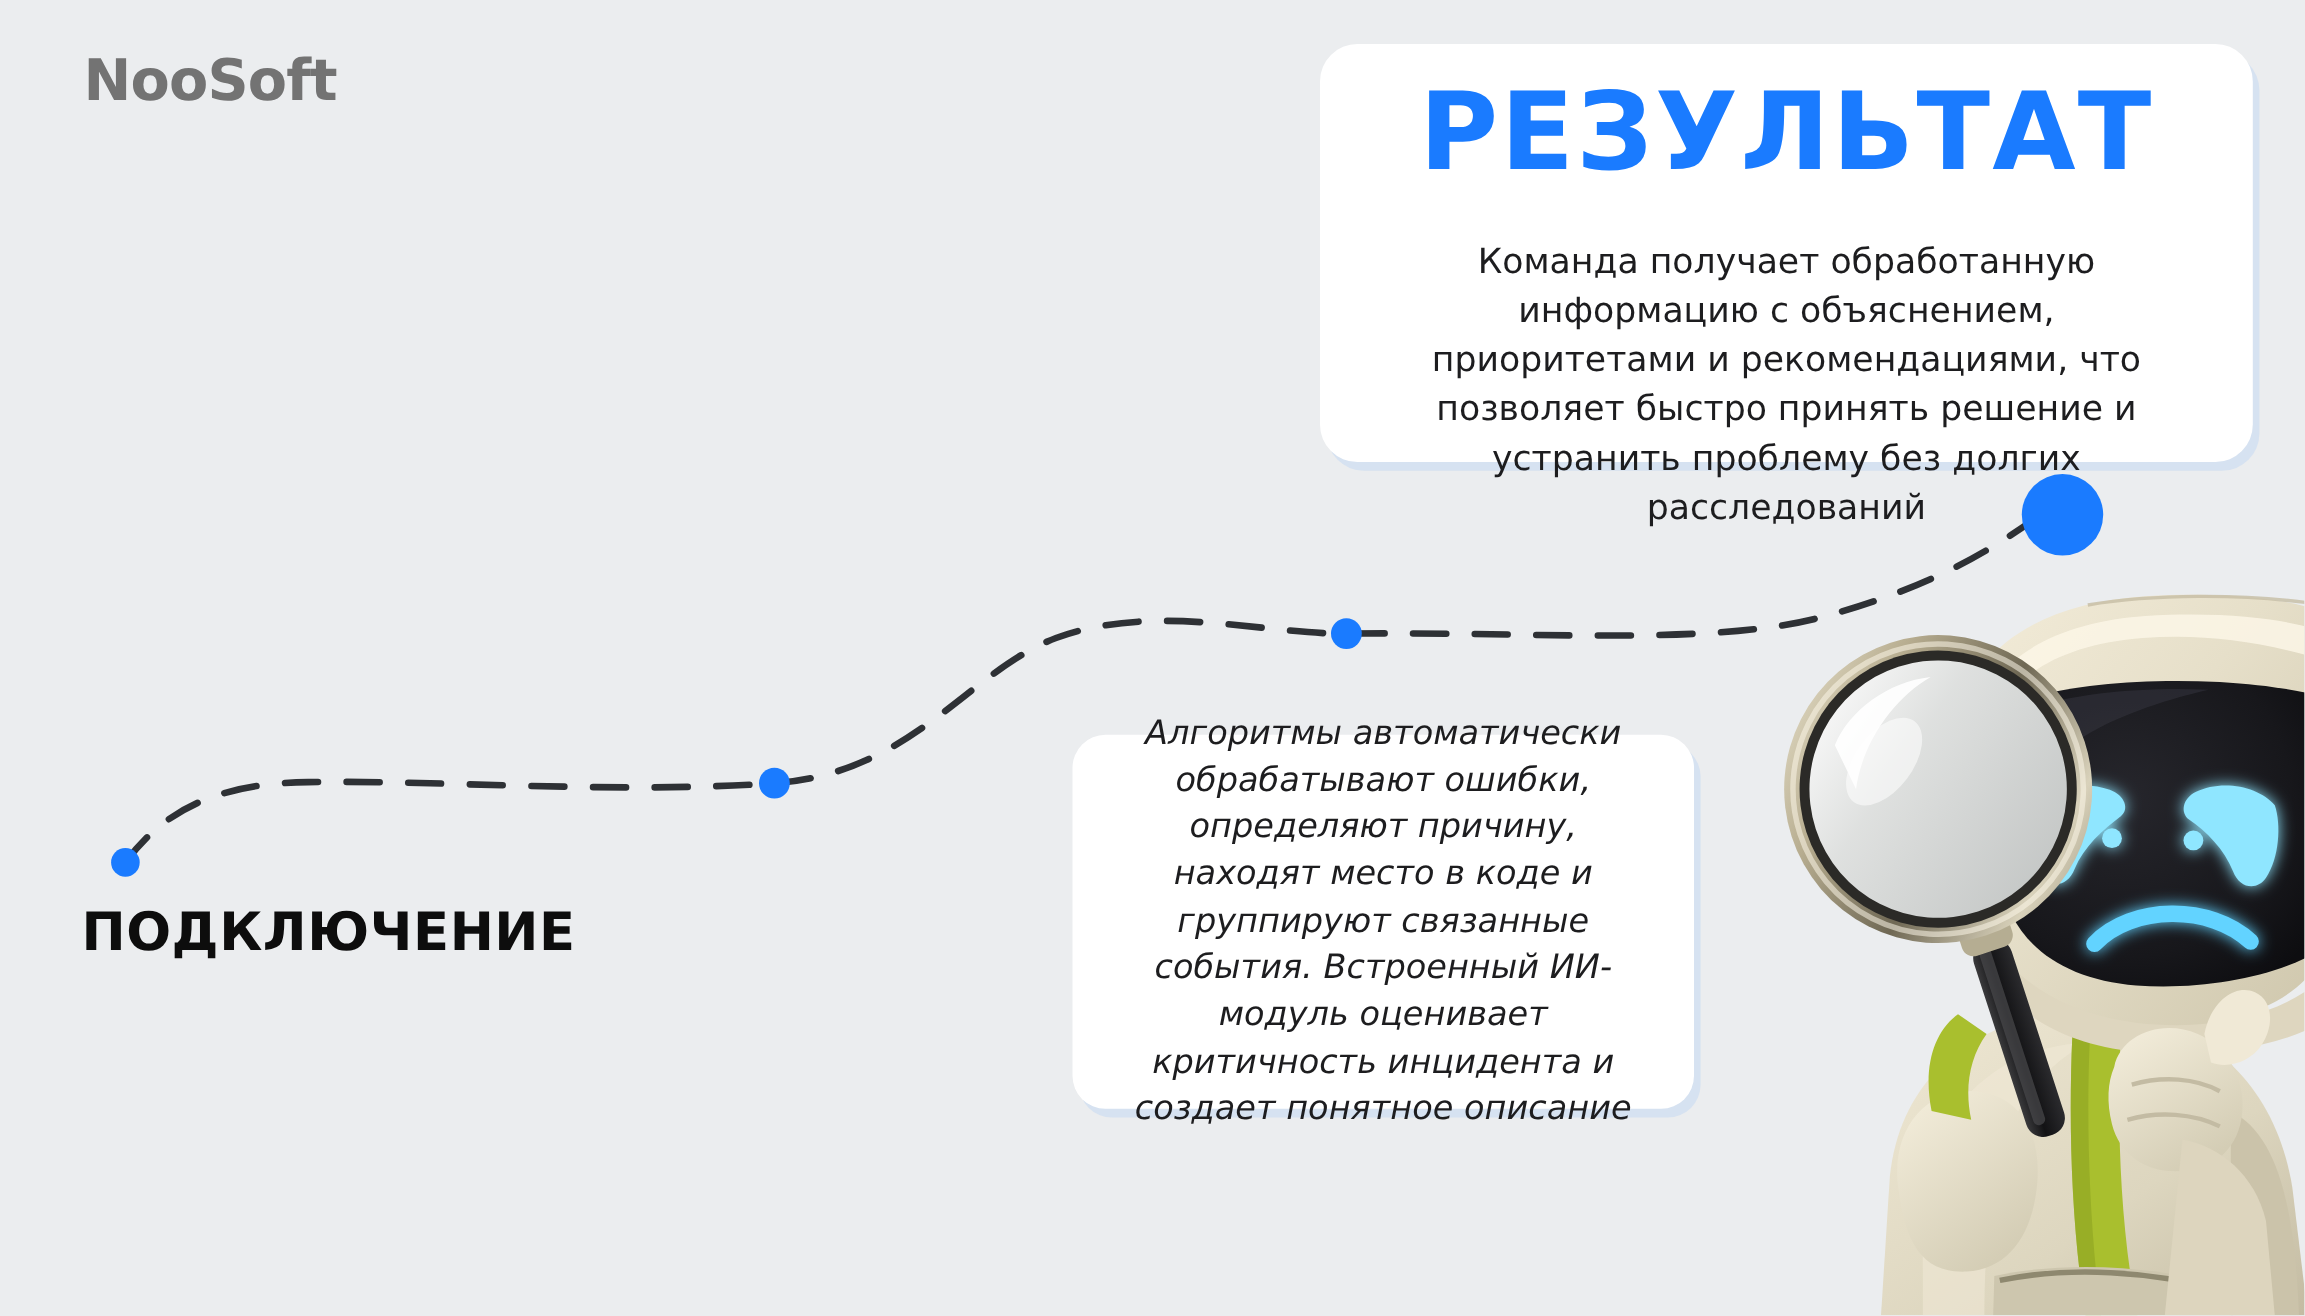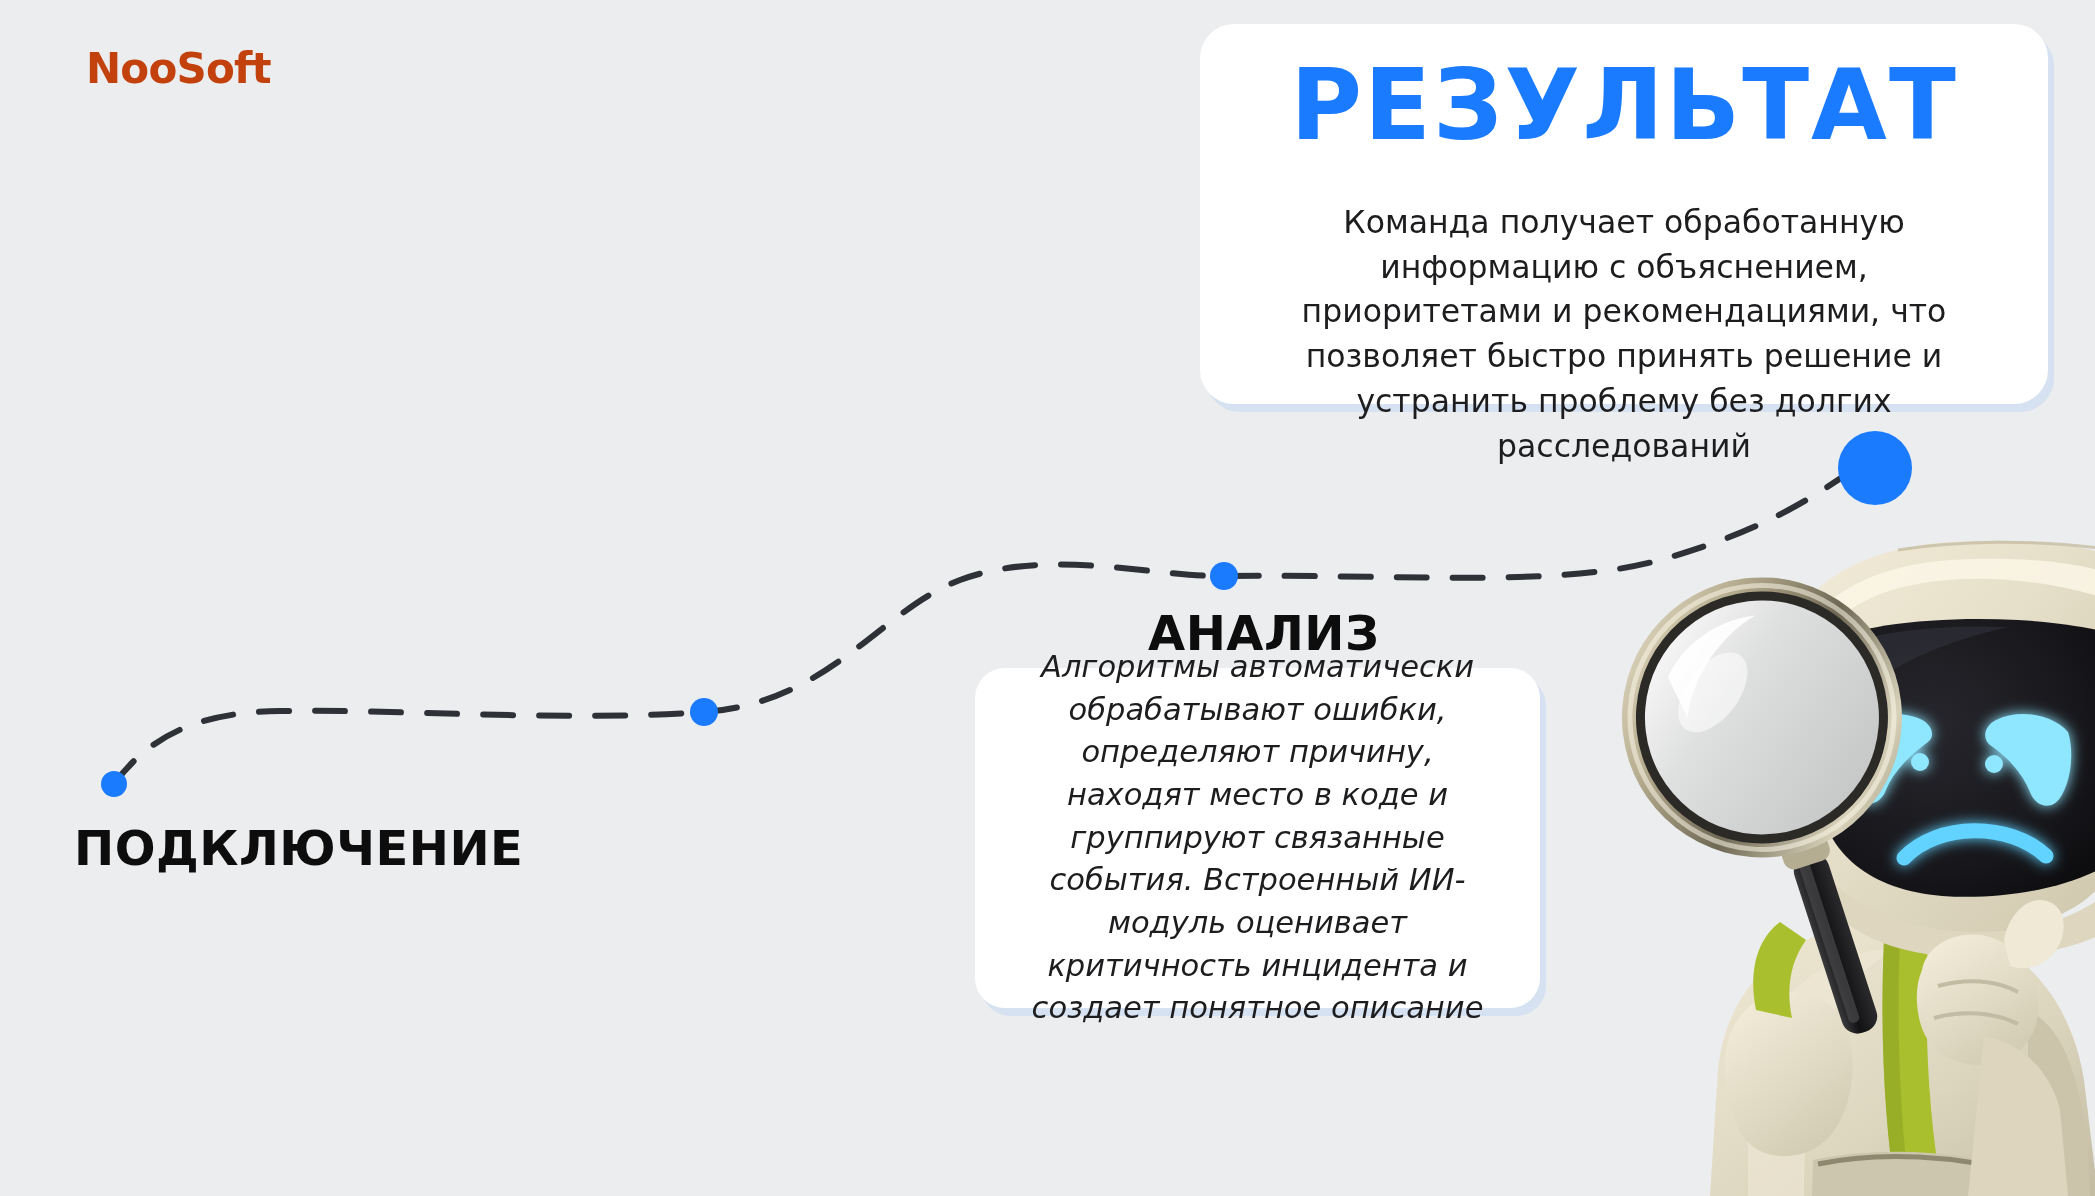--- a/index.html
+++ b/index.html
@@ -21,26 +21,26 @@
     left: 0; top: 0;
     width: 2095px;
     height: 1196px;
     background: #ebedef;
     overflow: hidden;
   }
 
   
   .logo {
     position: absolute;
-    left: 86px;
+    left: 76px;
     top: 44px;
-    font-size: 42px;
+    font-size: 52px;
     font-weight: 700;
     letter-spacing: -0.8px;
-    color: #c2410c;
+    color: #737373;
     font-family: "DejaVu Sans", sans-serif;
     white-space: nowrap;
   }
 
   
   .path-layer {
     position: absolute;
     left: 0; top: 0;
     width: 2095px;
     height: 1196px;
@@ -63,21 +63,21 @@
   .card p {
     margin: 16px;
     color: #1d1d1f;
     font-family: "DejaVu Sans", sans-serif;
     font-weight: 400;
   }
 
   
   #card-result {
     left: 1200px;
-    top: 24px;
+    top: 40px;
     width: 848px;
     height: 380px;
     border-radius: 34px;
     padding: 18px 46px 34px 46px;
     justify-content: flex-start;
   }
   #result-title {
     font-family: "DejaVu Sans", sans-serif;
     font-weight: 700;
     font-size: 98px;
@@ -189,21 +189,20 @@
   <div class="dot" id="dot-2"></div>
   <div class="dot" id="dot-3"></div>
   <div class="dot" id="dot-4"></div>
 
   <div class="card" id="card-result">
     <div id="result-title">РЕЗУЛЬТАТ</div>
     <p id="result-body">Команда получает обработанную информацию с объяснением, приоритетами и рекомендациями, что позволяет быстро принять решение и устранить проблему без долгих расследований</p>
   </div>
 
 
-  <div class="stage-label" id="label-analysis">АНАЛИЗ</div>
   <div class="card" id="card-analysis">
     <p id="analysis-body">Алгоритмы автоматически обрабатывают ошибки, определяют причину, находят место в коде и группируют связанные события. Встроенный ИИ-модуль оценивает критичность инцидента и создает понятное описание</p>
   </div>
 
   <div class="stage-label" id="label-connect">ПОДКЛЮЧЕНИЕ</div>
 
   <svg id="robot" viewBox="0 0 500 726" width="500" height="726" xmlns="http://www.w3.org/2000/svg">
     <defs>
       <linearGradient id="gHead" x1="0" y1="0" x2="1" y2="1">
         <stop offset="0%" stop-color="#f3ecd9"></stop>

